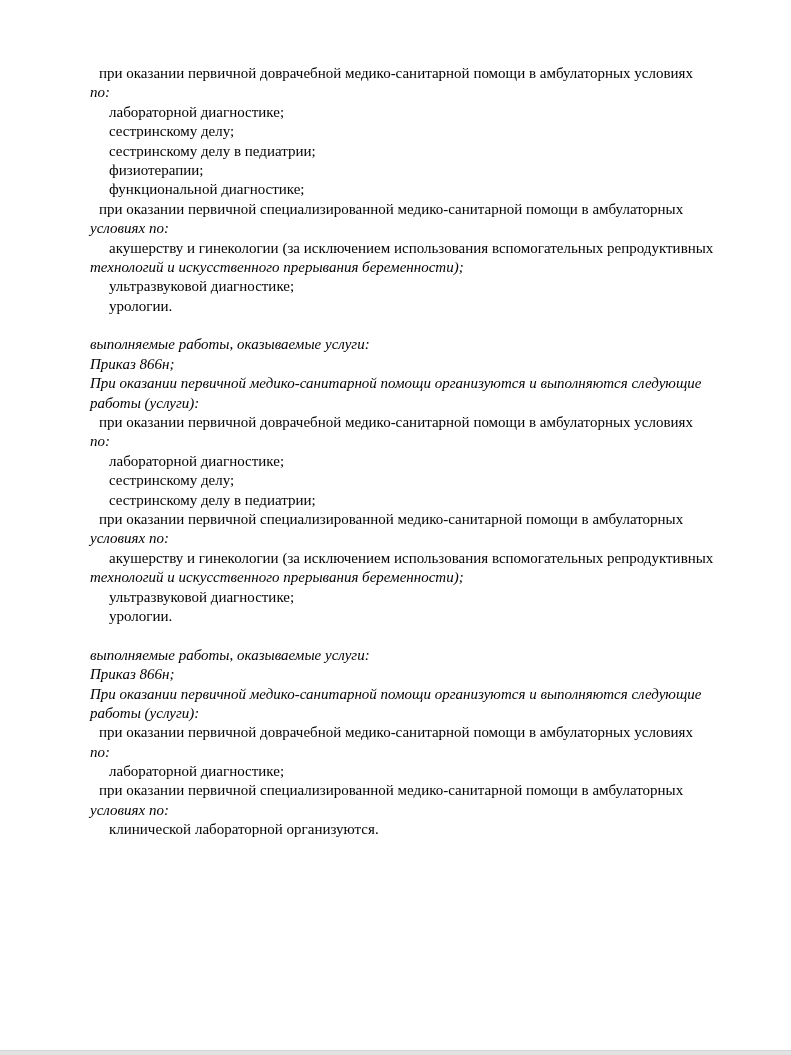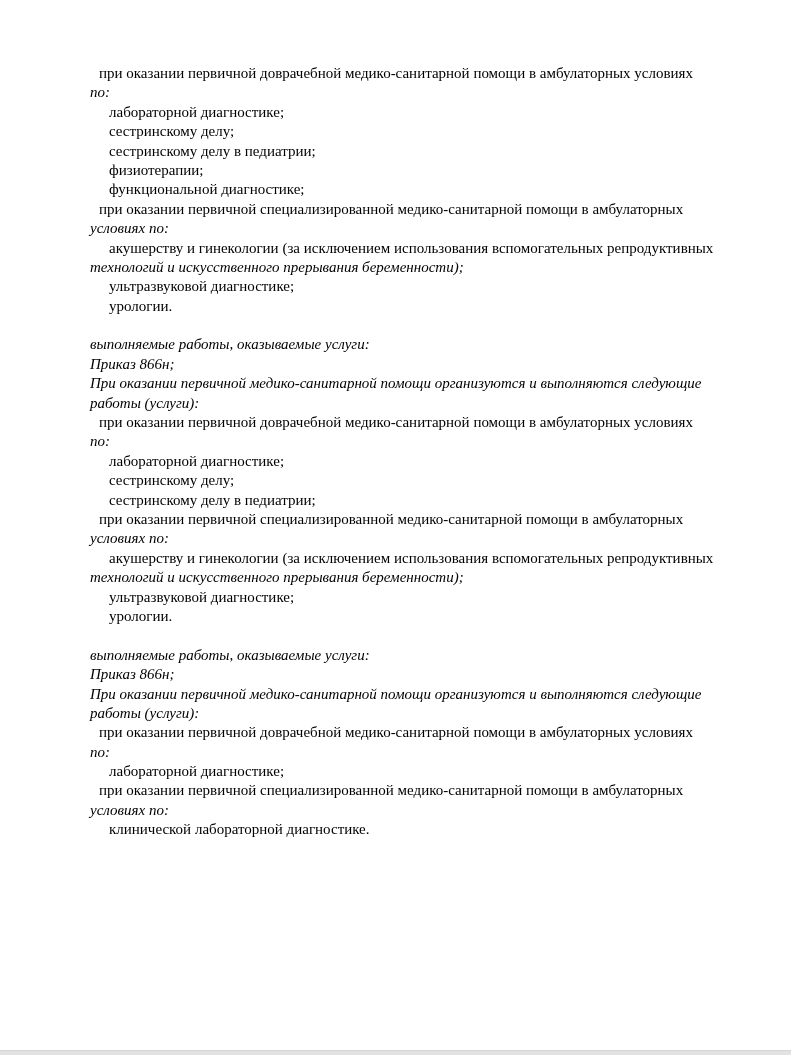--- a/index.html
+++ b/index.html
@@ -83,17 +83,17 @@
       <div class="line indent-0">&nbsp;</div>
       <div class="line indent-0">выполняемые работы, оказываемые услуги:</div>
       <div class="line indent-0">Приказ 866н;</div>
       <div class="line indent-0">При оказании первичной медико-санитарной помощи организуются и выполняются следующие</div>
       <div class="line indent-0">работы (услуги):</div>
       <div class="line indent-1">при оказании первичной доврачебной медико-санитарной помощи в амбулаторных условиях</div>
       <div class="line indent-0">по:</div>
       <div class="line indent-2">лабораторной диагностике;</div>
       <div class="line indent-1">при оказании первичной специализированной медико-санитарной помощи в амбулаторных</div>
       <div class="line indent-0">условиях по:</div>
-      <div class="line indent-2">клинической лабораторной диагностике.</div>
+      <div class="line indent-2">клинической лабораторной организуются.</div>
       <div class="line indent-0">&nbsp;</div>
     </div>
   <div class="bottom-bar" style="background: rgb(226, 226, 226); border-top-color: rgb(214, 214, 214);"></div>
 </div>
 
 </body></html>

